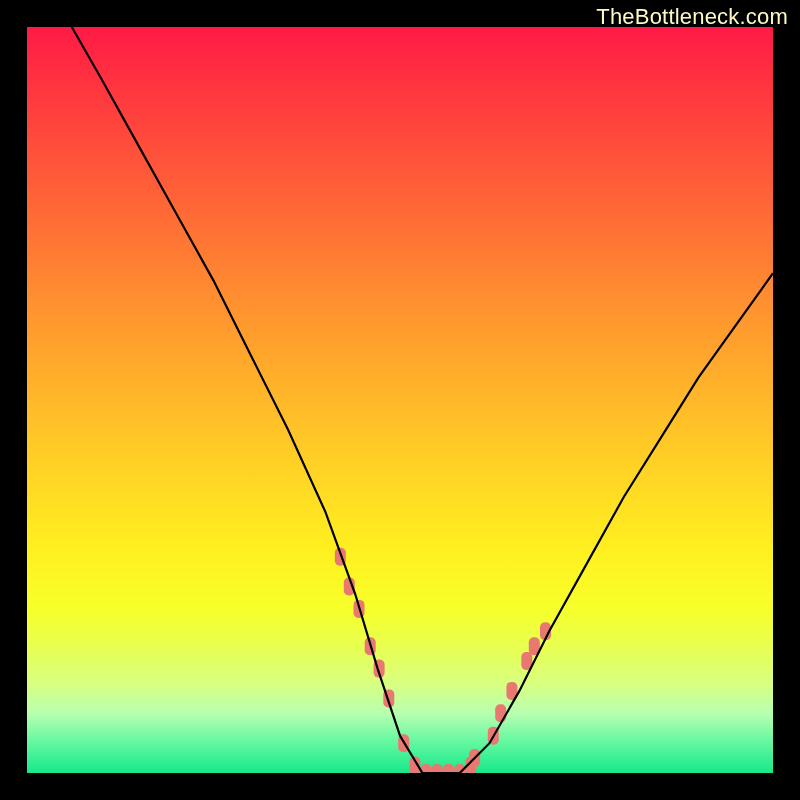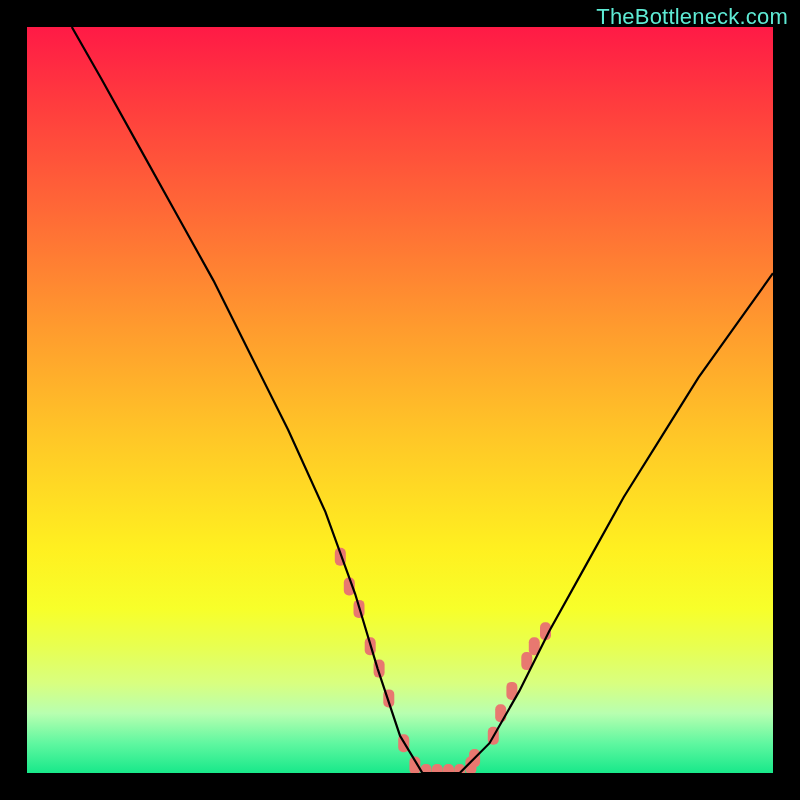--- a/index.html
+++ b/index.html
@@ -28,21 +28,21 @@
       #e8ff50 83%,
       #d8ff80 88%,
       #b8ffb0 92%,
       #60f7a0 96%,
       #18e88a 100%);
   }
   .watermark {
     position: absolute;
     top: 4px;
     right: 12px;
-    color: #5eead4;
+    color: #fef9c3;
     font-size: 22px;
     letter-spacing: 0.2px;
     font-weight: 400;
   }
   svg.curve {
     position: absolute;
     left: 0;
     top: 0;
     width: 746px;
     height: 746px;

